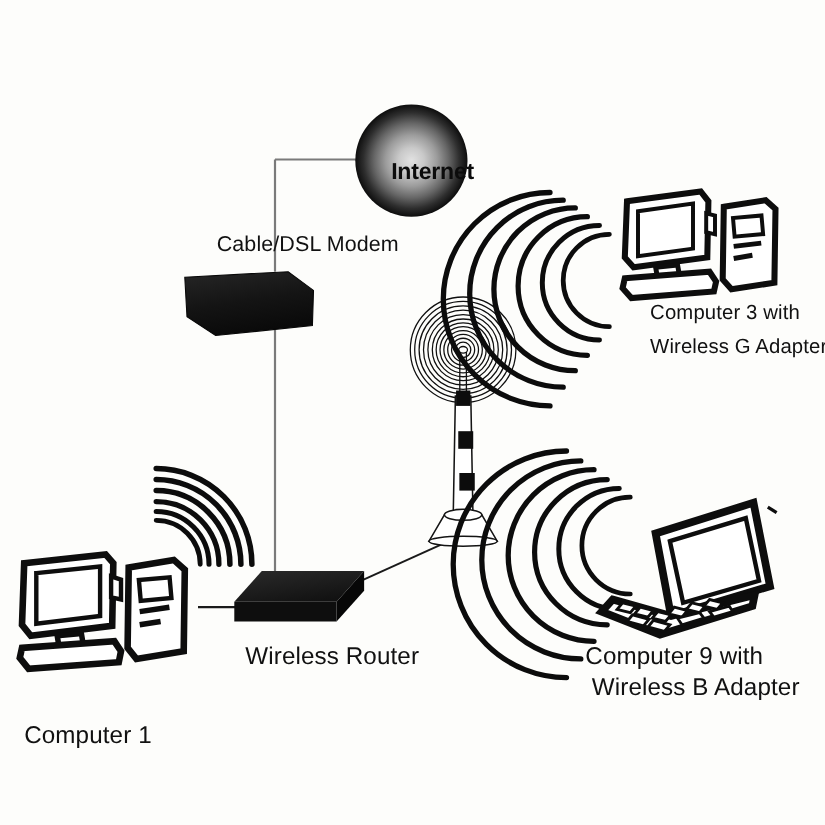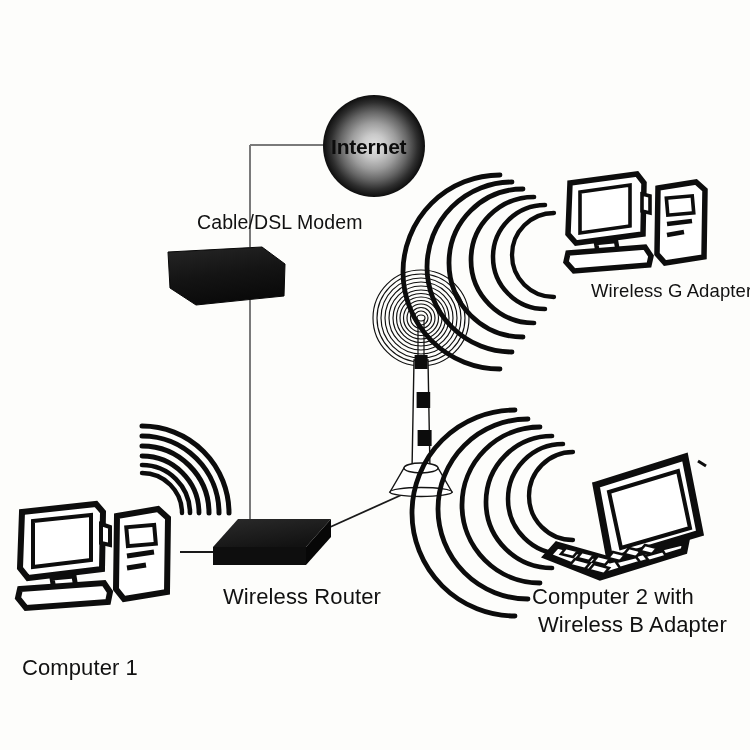--- a/index.html
+++ b/index.html
@@ -37,23 +37,23 @@
   .lbl-modem   { left: 197px; top: 210px;  font-size: 19.5px; }
   .lbl-router  { left: 223px; top: 583px;  font-size: 22px; }
   .lbl-comp1   { left: 22px;  top: 610px;  font-size: 22px; margin-top: 44px; }
   .lbl-comp3   { left: 591px; top: 272px;  font-size: 18.5px; text-align: left; }
   .lbl-comp2   { left: 499px; top: 583px;  font-size: 22px; text-align: center; }
   .lbl-comp2 .line2 { display: block; padding-left: 4px; margin-left: 35px; }
   .lbl-comp3 .line2 { display: block; padding-left: 0px; margin-top: 7px; }
   .internet-text {
     position: absolute;
     left: 331px;
-    top: 135px;
+    top: 145px;
     width: 100px;
-    text-align: left;
+    text-align: right;
     font-size: 21px;
     font-weight: bold;
     color: #0c0c0c;
     font-family: "Liberation Sans", sans-serif;
     letter-spacing: -0.2px;
   }
 </style>
 </head>
 <body>
 
@@ -215,21 +215,22 @@
 
   <div class="internet-text">Internet</div>
 
   <div class="lbl lbl-modem">Cable/DSL Modem</div>
 
   <div class="lbl lbl-router">Wireless Router</div>
 
   <div class="lbl lbl-comp1">Computer 1</div>
 
   <div class="lbl lbl-comp3">
+    <span>Computer 3 with</span>
     <span class="line2">Wireless G Adapter</span>
   </div>
 
   <div class="lbl lbl-comp2">
-    <span>Computer 2 with</span>
+    <span>Computer 9 with</span>
     <span class="line2">Wireless B Adapter</span>
   </div>
 
 </div>
 
 </body></html>

